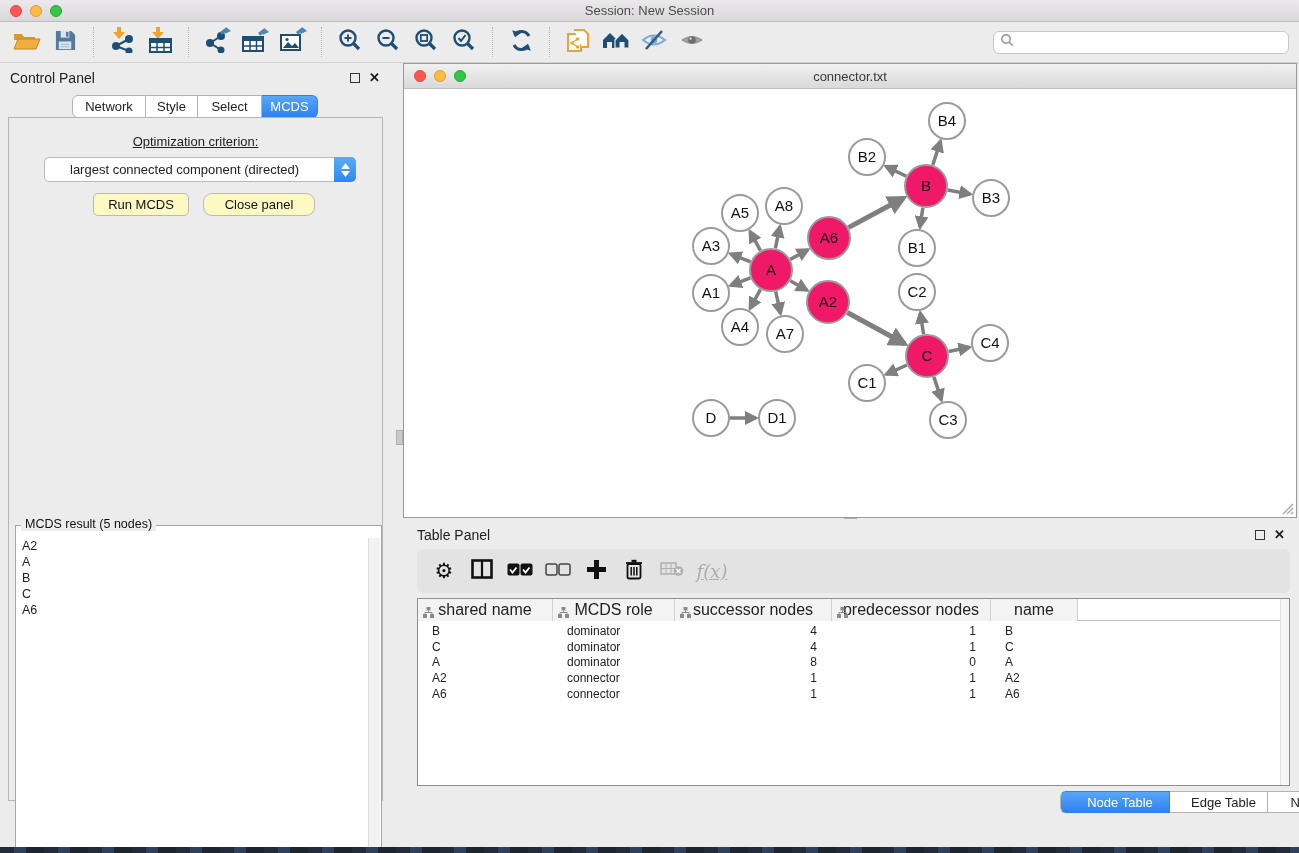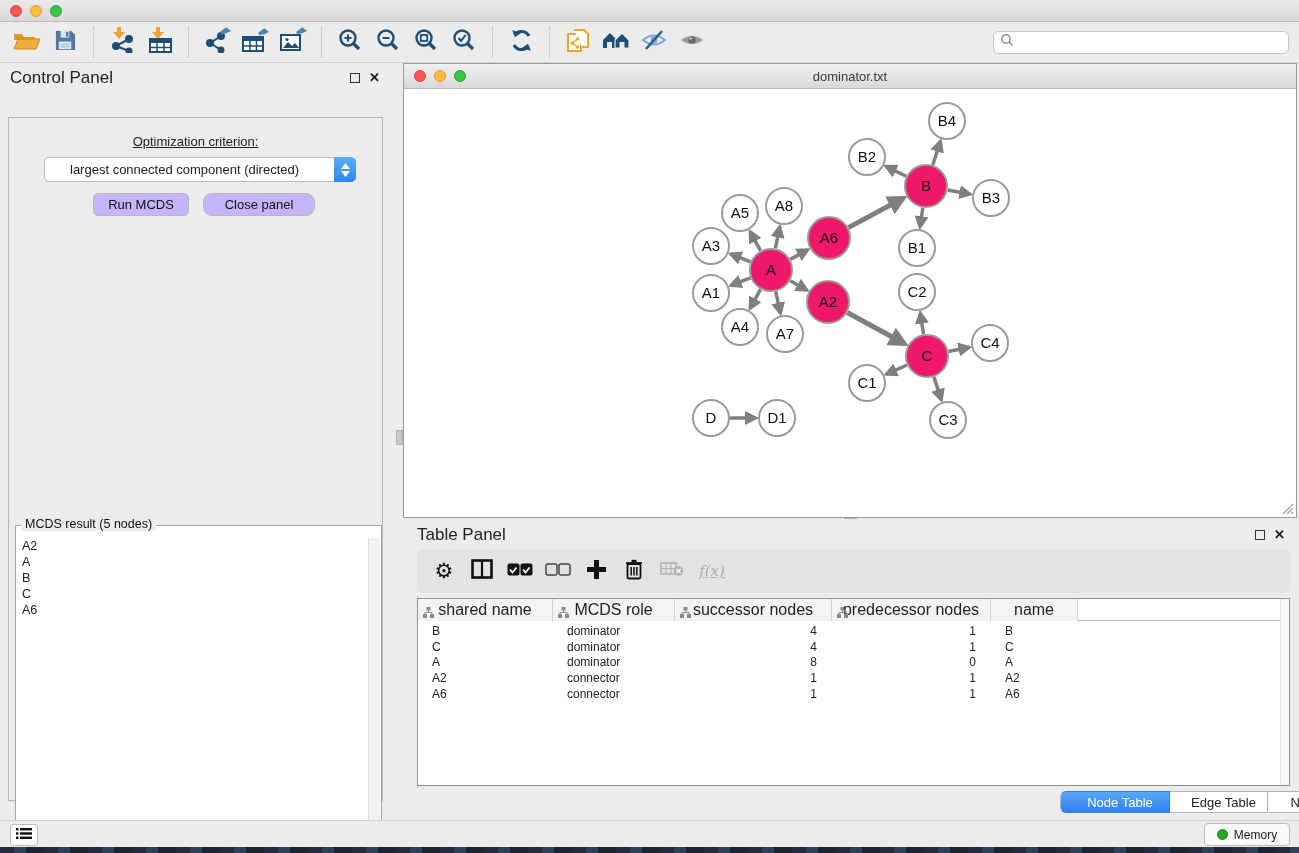--- a/index.html
+++ b/index.html
@@ -23,21 +23,21 @@
     background:#ececec; border-bottom:1px solid #d2d2d2; display:flex; align-items:center; padding-left:8px; }
   .tbtn { width:38px; height:34px; display:flex; align-items:center; justify-content:center; }
   .tsep { width:1px; height:30px; margin:0 9px; border-left:1px dotted #b4b4b4; }
   .searchbox { margin-left:auto; margin-right:10px; width:296px; height:23px; background:#fff;
     border:1px solid #c6c6c6; border-radius:6px; display:flex; align-items:center; padding:0 6px; }
   .searchbox input { border:none; outline:none; flex:1; font-size:12px; font-family:"Liberation Sans",sans-serif; background:transparent; }
 
   
   .control-panel { position:absolute; left:0; top:63px; width:390px; height:757px; background:#ececec; }
   .cp-header { position:absolute; left:0; top:0; width:100%; height:30px; display:flex; align-items:center; padding:0 10px; }
-  .panel-title { font-size:17px; color:#222; }
+  .panel-title { font-size:14px; color:#222; }
   .panel-btns { margin-left:auto; display:flex; align-items:center; gap:9px; }
   .float-box { width:10px; height:10px; border:1.5px solid #333; display:inline-block; }
   .close-x { font-size:13px; font-weight:bold; color:#1a1a1a; line-height:10px; }
 
   .seg-row { position:absolute; display:flex; height:23px; }
   .cp-tabs { left:72px; top:32px; }
   .seg { height:23px; background:#fff; border:1px solid #b3b3b3; border-left:none;
     display:flex; align-items:center; justify-content:center; font-size:13px; color:#222; }
   .seg:first-child { border-left:1px solid #b3b3b3; border-radius:6px 0 0 6px; }
   .seg:last-child { border-radius:0 6px 6px 0; }
@@ -45,21 +45,21 @@
 
   .cp-body { position:absolute; left:8px; top:54px; width:375px; height:684px;
     border:1px solid #b6b6b6; background:#ececec; }
   .opt-label { position:absolute; left:0; top:16px; width:100%; text-align:center; font-size:13px;text-decoration:underline; }
   .dropdown { position:absolute; left:35px; top:39px; width:312px; height:25px; background:#fff;
     border:1px solid #b9b9b9; border-radius:5px; display:flex; align-items:center; }
   .dd-text { flex:1; padding-left:25px; font-size:13px; white-space:nowrap; overflow:hidden; }
   .dd-stepper { width:22px; height:25px; margin-right:-1px; border-radius:0 5px 5px 0;
     background:linear-gradient(#5aacf8,#2f86f2); display:flex; flex-direction:column; align-items:center; justify-content:center; gap:2px; }
   .dd-stepper svg { display:block; }
-  .btn { position:absolute; height:23px; background:#c4b5fd; border:1px solid #b9b9b9; border-radius:5px;
+  .btn { position:absolute; height:23px; background:#fef9c3; border:1px solid #b9b9b9; border-radius:5px;
     font-size:13px; display:flex; align-items:center; justify-content:center; color:#111; }
   .btn-run { left:84px; top:75px; width:96px; }
   .btn-close { left:194px; top:75px; width:112px;border-radius:9px; }
 
   .result-box { position:absolute; left:6px; top:407px; width:367px; height:337px;
     background:#fff; border:1px solid #a6a6a6; }
   .result-legend { position:absolute; top:-9px; left:5px; background:#ececec; padding:0 4px;
     font-size:12.5px; color:#111; white-space:nowrap; }
   .result-list { position:absolute; left:2px; top:12px; right:14px; bottom:2px; overflow:hidden; }
   .list-item { font-size:12.5px; line-height:16px; padding-left:4px; }
@@ -80,21 +80,21 @@
   .net-canvas { position:absolute; left:0; top:25px; width:892px; height:428px; background:#fff; }
   .resize-grip { position:absolute; right:2px; bottom:2px; width:14px; height:14px; }
 
   
   .table-panel { position:absolute; left:403px; top:520px; width:896px; height:300px; background:#ececec; }
   .tp-header { position:absolute; left:0; top:2px; width:100%; height:26px; display:flex; align-items:center; padding:0 14px; }
   .tp-toolbar { position:absolute; left:14px; top:29px; width:873px; height:44px;
     background:#e3e3e3; border-radius:6px; display:flex; align-items:center; gap:0; padding-left:8px; }
   .tp-btn { width:38px; height:36px; display:flex; align-items:center; justify-content:center; }
   .gear-glyph { font-size:21px; color:#111; font-family:"DejaVu Sans",sans-serif; line-height:1; }
-  .fx-label { font-size:15px; color:#ababab; font-family:"DejaVu Serif", serif; font-style:italic; padding-left:4px;text-decoration:underline; }
+  .fx-label { font-size:18px; color:#ababab; font-family:"DejaVu Serif", serif; font-style:italic; padding-left:4px;text-decoration:underline; }
 
   .data-table { position:absolute; left:14px; top:78px; width:873px; height:188px;
     background:#fff; border:1px solid #8f8f8f; overflow:hidden; }
   .thead { display:flex; height:22px; border-bottom:1px solid #bdbdbd; }
   .th { position:relative; height:22px; background:#f3f3f3; border-right:1px solid #d2d2d2;
     display:flex; align-items:center; justify-content:center; font-size:16px; color:#222; }
   .th-icon { position:absolute; left:5px; top:5px; }
   .tbody { padding-top:3px; }
   .tr { display:flex; height:15.7px; line-height:15.5px; }
   .td { font-size:12px; white-space:nowrap; overflow:hidden; }
@@ -121,20 +121,21 @@
 <body>
 
 <div class="app">
 
   <div class="titlebar">
     <div class="lights">
       <span class="light red"></span>
       <span class="light yellow"></span>
       <span class="light green"></span>
     </div>
+    <div class="win-title">Session: New Session</div>
   </div>
 
   <div class="toolbar">
     <div class="tbtn">
         <span><svg width="30" height="23" viewBox="0 0 30 23">
             <path d="M2 5 h8 l2 3 h11 v3 h-21 z" fill="#d9992b"></path>
             <path d="M2 20 L6 10 H28 L24 20 Z" fill="#efae3d" stroke="#c8861f"></path>
           </svg></span>
       </div>
     <div class="tbtn">
@@ -301,20 +302,26 @@
   </div>
 
   <div class="control-panel">
     <div class="cp-header">
       <span class="panel-title">Control Panel</span>
       <span class="panel-btns">
         <span class="float-box"></span>
         <span class="close-x">✕</span>
       </span>
     </div>
+    <div class="seg-row cp-tabs">
+        <div class="seg" style="width: 74px;">Network</div>
+        <div class="seg" style="width: 52px;">Style</div>
+        <div class="seg" style="width: 64px;">Select</div>
+        <div class="seg seg-active" style="width: 56px;">MCDS</div>
+      </div>
     <div class="cp-body">
       <div class="opt-label">Optimization criterion:</div>
       <div class="dropdown">
         <span class="dd-text">largest connected component (directed)</span>
         <span class="dd-stepper">
           <svg width="9" height="6" viewBox="0 0 9 6">
               <path d="M0 6 L4.5 0 L9 6 Z" fill="#fff"></path>
             </svg>
           <svg width="9" height="6" viewBox="0 0 9 6">
               <path d="M0 0 L4.5 6 L9 0 Z" fill="#fff"></path>
@@ -340,21 +347,21 @@
   <div class="v-split"></div>
   <div class="h-split"></div>
 
   <div class="net-window">
     <div class="net-titlebar">
       <div class="net-lights">
         <span class="light red"></span>
         <span class="light yellow"></span>
         <span class="light green"></span>
       </div>
-      <div class="net-title">dominator.txt</div>
+      <div class="net-title">connector.txt</div>
     </div>
     <div class="net-canvas">
       <svg id="graph-svg" width="892" height="428" viewBox="0 0 892 428" font-family="Liberation Sans, sans-serif">
           <defs>
             <marker id="arr" viewBox="0 0 4 4" markerWidth="4" markerHeight="4" refX="3.1" refY="2" orient="auto">
               <path d="M0 0 L4 2 L0 4 Z" fill="#7f7f7f"></path>
             </marker>
           </defs>
           <line x1="346.4575854193549" y1="188.87459225591394" x2="326.74873038093835" y2="196.42965335397363" stroke="#7f7f7f" stroke-width="3.5" marker-end="url(#arr)"></line>
           <line x1="386.1836432784806" y1="191.76976464756805" x2="402.94159158294065" y2="201.17773562551054" stroke="#7f7f7f" stroke-width="3.5" marker-end="url(#arr)"></line>
@@ -613,33 +620,15 @@
         </div>
       <div class="table-vscroll"></div>
     </div>
     <div class="seg-row table-tabs">
         <div class="seg seg22 seg-active" style="width: 110px;">Node Table</div>
         <div class="seg seg22" style="width: 98px;">Edge Table</div>
         <div class="seg seg22" style="width: 118px;">Network Table</div>
       </div>
   </div>
 
-  <div class="statusbar">
-    <div class="list-btn">
-        <span><svg width="16" height="13" viewBox="0 0 16 13">
-            <g fill="#111">
-              <rect x="0" y="1" width="2.4" height="2.4"></rect>
-              <rect x="4" y="1" width="12" height="2.4"></rect>
-              <rect x="0" y="5.3" width="2.4" height="2.4"></rect>
-              <rect x="4" y="5.3" width="12" height="2.4"></rect>
-              <rect x="0" y="9.6" width="2.4" height="2.4"></rect>
-              <rect x="4" y="9.6" width="12" height="2.4"></rect>
-            </g>
-          </svg></span>
-      </div>
-    <div class="memory-btn">
-      <span class="mem-dot"></span>
-      <span>Memory</span>
-    </div>
-  </div>
 
   <div class="wallpaper"></div>
 </div>
 
 </body></html>

